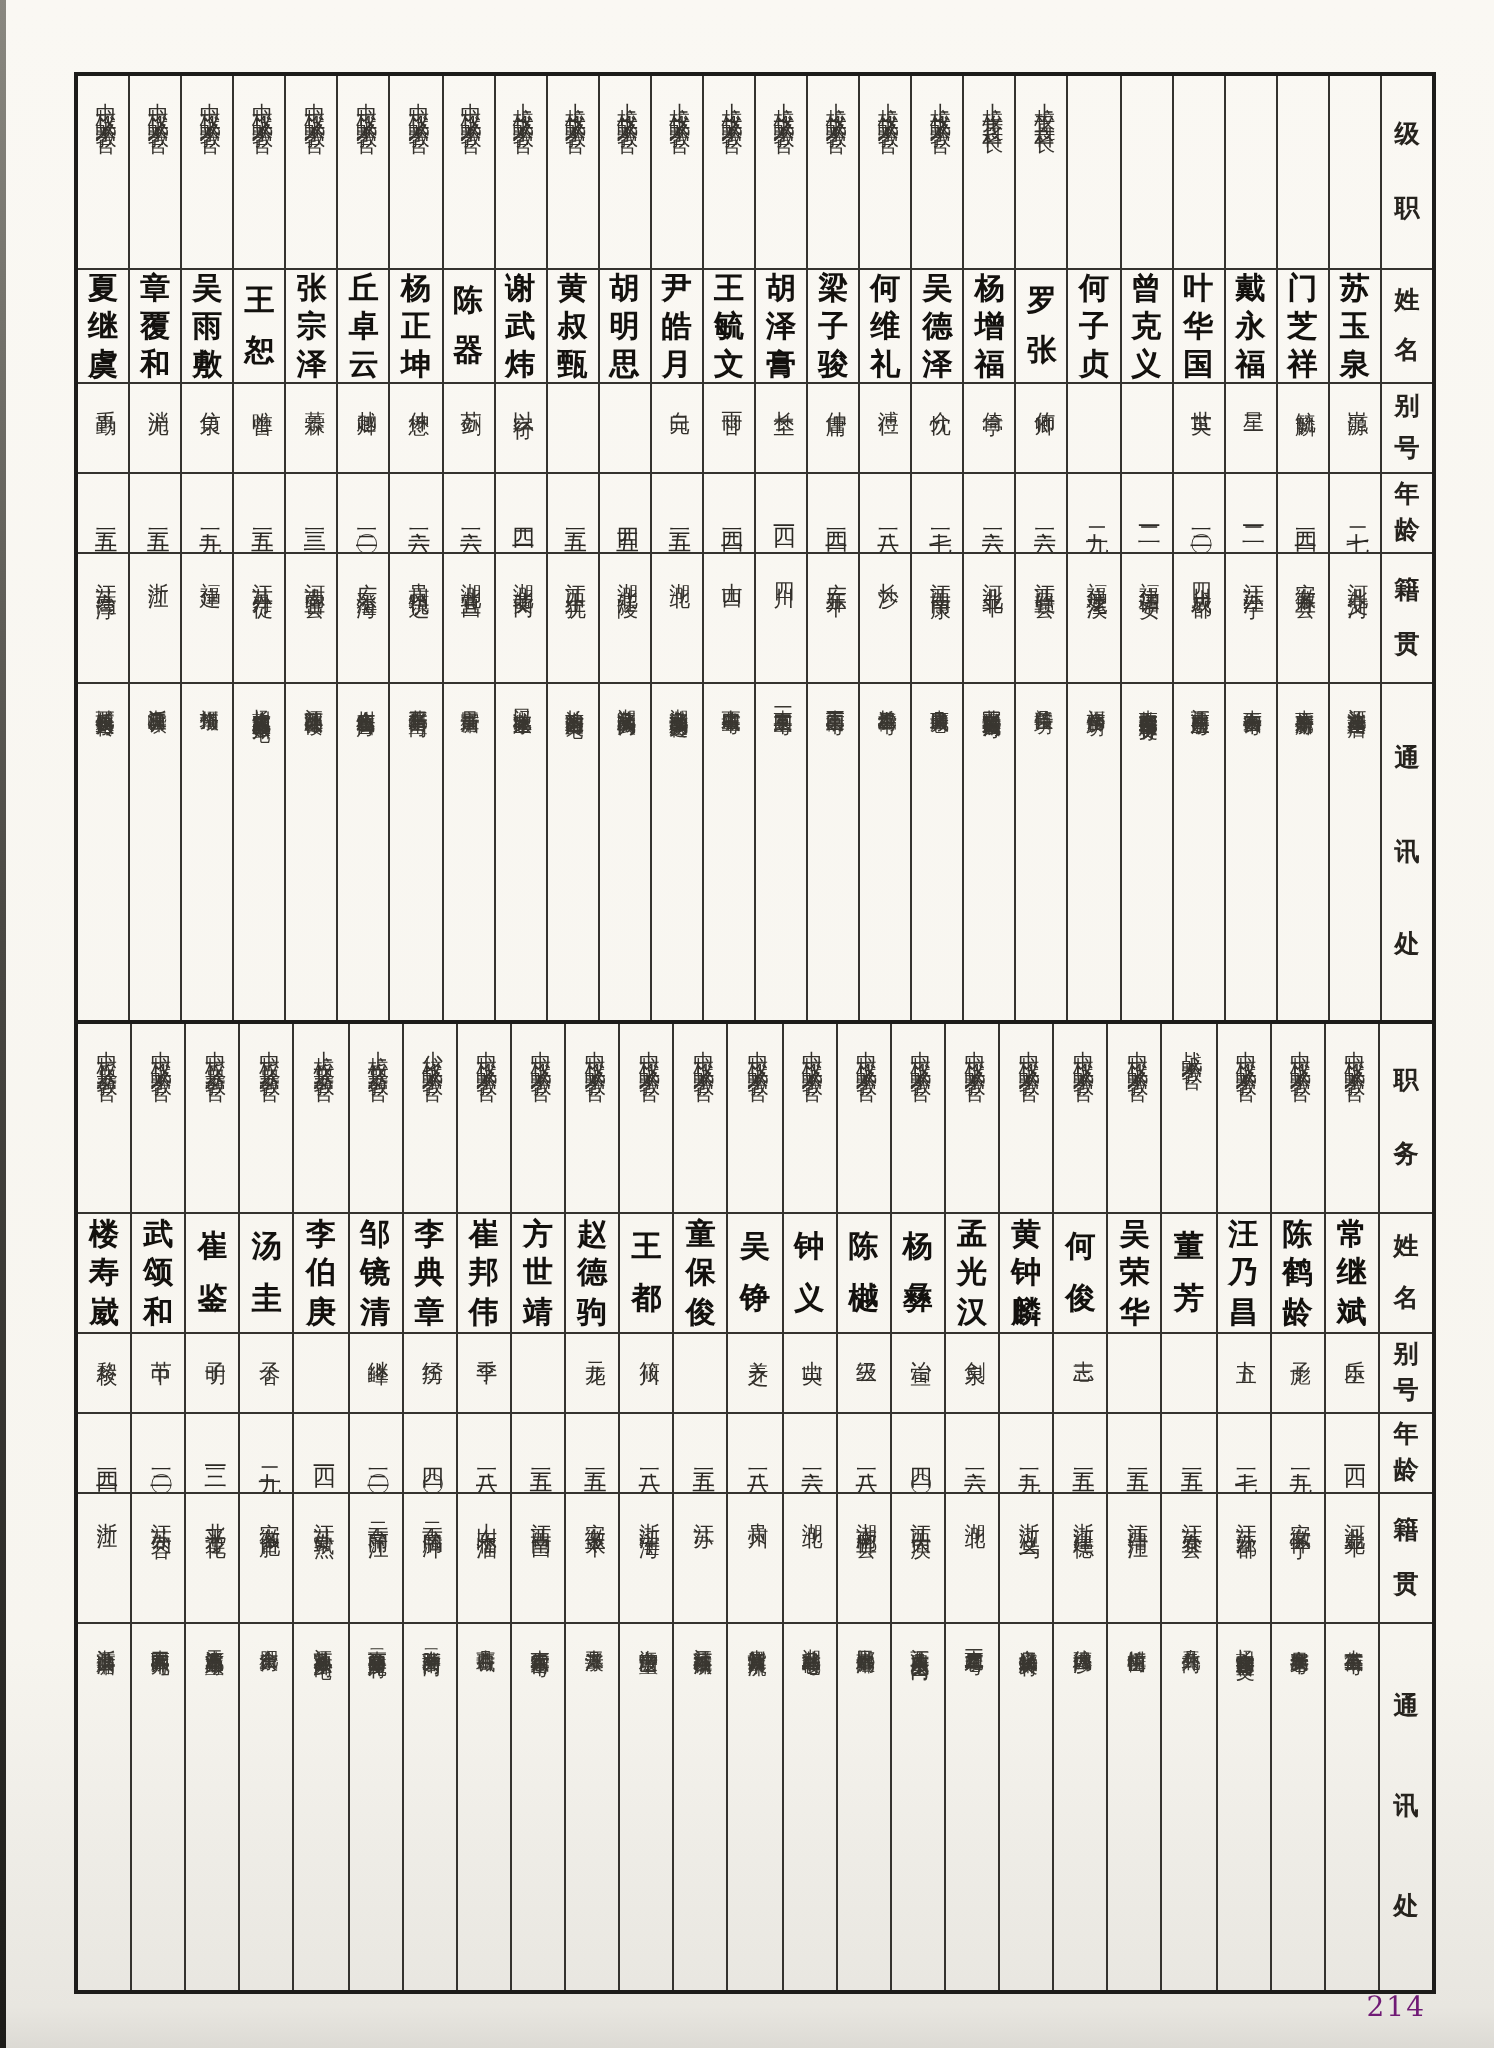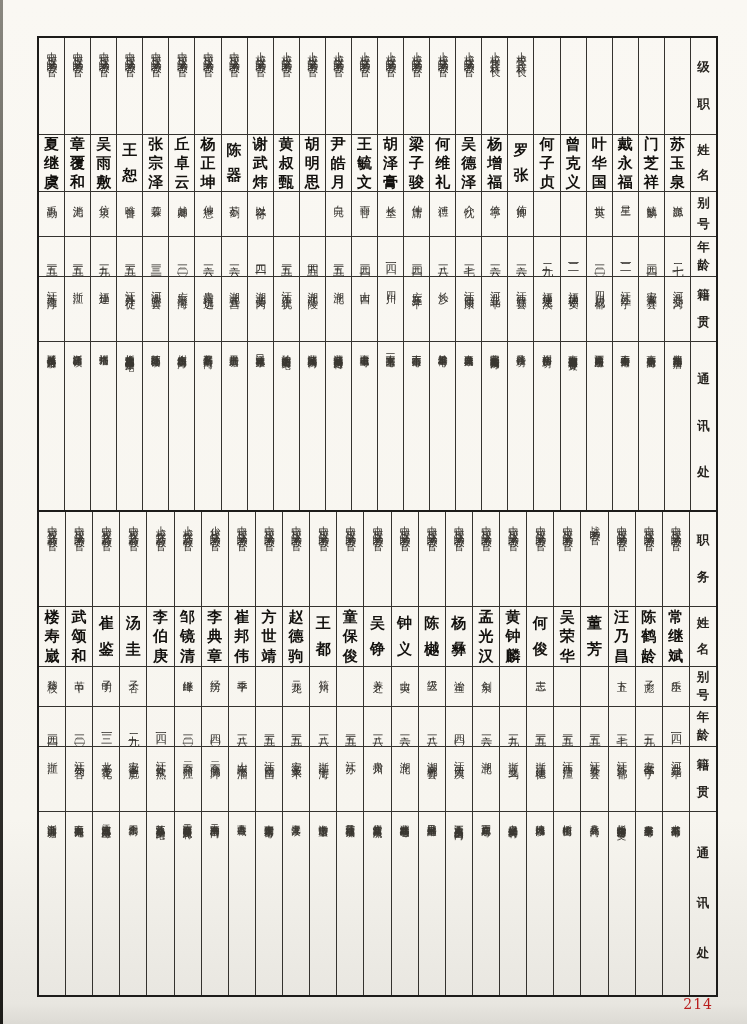--- a/index.html
+++ b/index.html
@@ -29,21 +29,21 @@
   .rank-cell .vtxt{font-size:10.5px;letter-spacing:3px;padding-top:5px;color:#33302b}
   .alias-cell .vtxt{font-size:10.5px;letter-spacing:2px;padding-top:5px;color:#33302b}
   .age-cell{align-items:center}
   .age-cell .vtxt{font-size:11.5px;letter-spacing:2px;color:#2b2924}
   .native-cell .vtxt{font-size:10.5px;letter-spacing:2.5px;padding-top:6px;color:#33302b}
   .address-cell .vtxt{font-size:9.5px;line-height:12px;letter-spacing:.5px;padding-top:5px;color:#3a3731}
   .spread{display:flex;flex-direction:column;justify-content:space-evenly;align-items:center;height:100%;width:100%}
   .name-spread{font-weight:bold;font-size:15px;color:#13110e}
   .hcell .spread{font-size:12.5px;font-weight:bold;color:#26231e}
   .pagenum{position:absolute;right:34px;bottom:12px;font-size:14px;letter-spacing:1px;
-    color:#b91c1c;font-family:"DejaVu Serif",serif}
+    color:#701a75;font-family:"DejaVu Serif",serif}
 </style>
 </head>
 <body>
 
 <div class="page-root">
   <div class="gutter"></div>
 
   <div class="table-frame">
     <div class="section top" id="top-section">
         <div class="col header-col">

